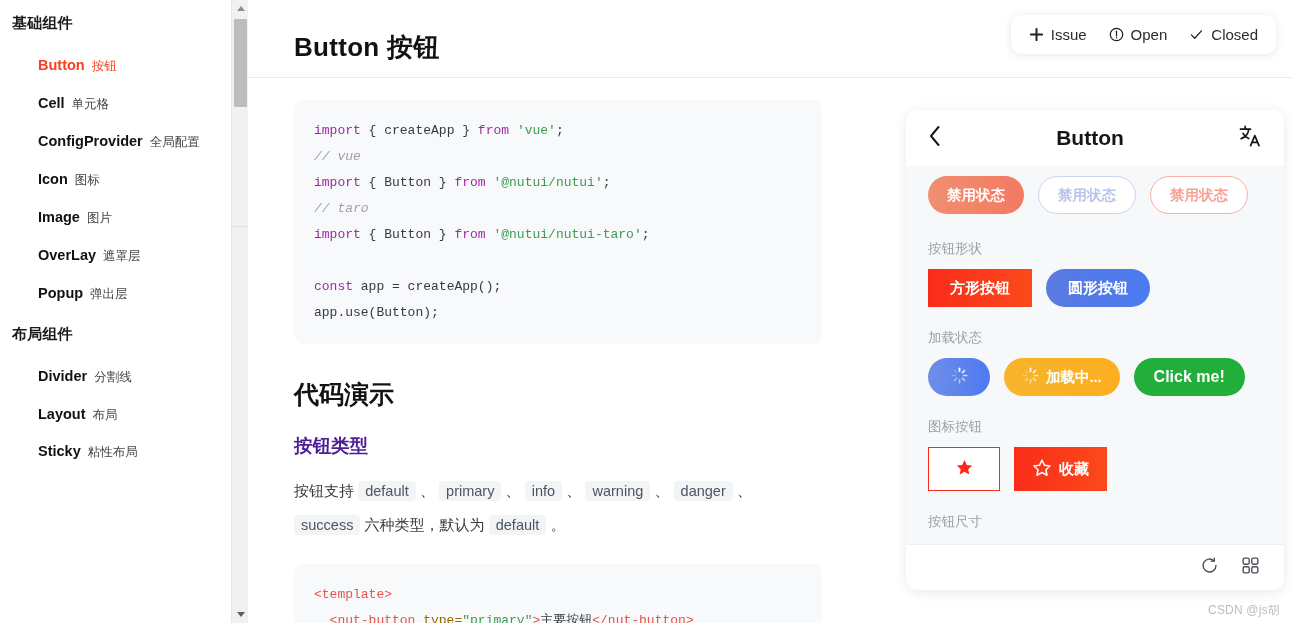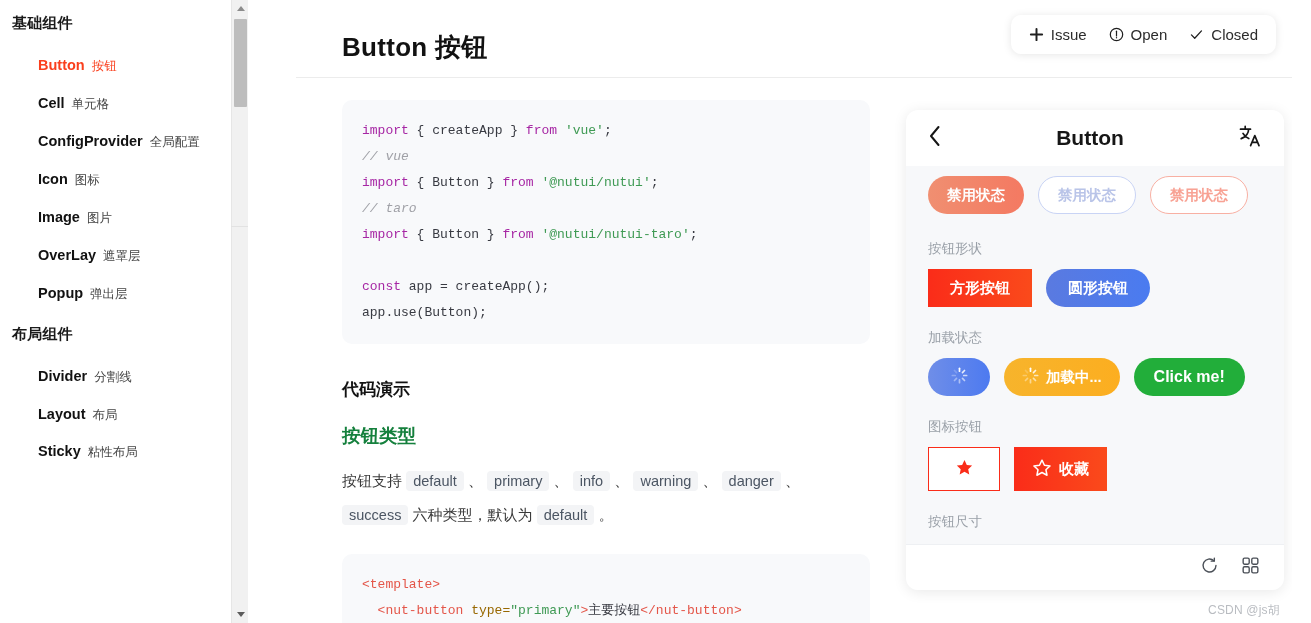--- a/index.html
+++ b/index.html
@@ -2,21 +2,21 @@
 <html><head>
 <meta charset="utf-8">
 <style>
   * { margin:0; padding:0; box-sizing:border-box; }
   html,body{ width:1311px; height:623px; overflow:hidden; }
   body{
     font-family:"Liberation Sans","DejaVu Sans",sans-serif;
     background:#ffffff; color:#1f1f1f;
     -webkit-font-smoothing:antialiased;
   }
-  .app{ display:flex; width:1292px; height:623px; position:relative;gap:48px; }
+  .app{ display:flex; width:1292px; height:623px; position:relative; }
 
   
   .sidebar{
     width:248px; height:623px; background:#ffffff;
     overflow:hidden; position:relative; flex:0 0 248px;
     padding-top:14px;
   }
   .nav-group-title{
     font-size:15px; font-weight:700; color:#1a1a1a;
     padding:0 0 0 12px; margin-bottom:14px; letter-spacing:.2px;
@@ -99,25 +99,25 @@
   .tok-from{ color:#a626a4; }
   .tok-str{ color:#3f9a54; }
   .tok-com{ color:#a0a1a7; font-style:italic; }
   .tok-plain{ color:#383a42; }
   .tok-tag{ color:#e45649; }
   .tok-attr{ color:#986801; }
   .tok-punc{ color:#383a42; }
   .tok-cn{ color:#383a42; }
 
   h2.sec{
-    font-size:17px; font-weight:700; color:#121212;
+    font-size:25px; font-weight:700; color:#121212;
     margin:0 0 22px 0;
   }
   h3.sub{
-    font-size:18.5px; font-weight:700; color:#15803d;
+    font-size:18.5px; font-weight:700; color:#4c1d95;
     margin:0 0 16px 0;
   }
   p.desc{
     font-size:15px; line-height:34px; color:#3b3b3b;
   }
   code.inline{
     background:#f3f4f6; color:#4b5563;
     border-radius:4px; padding:2px 7px;
     font-family:"Liberation Sans","DejaVu Sans",sans-serif;
     font-size:14.5px;

